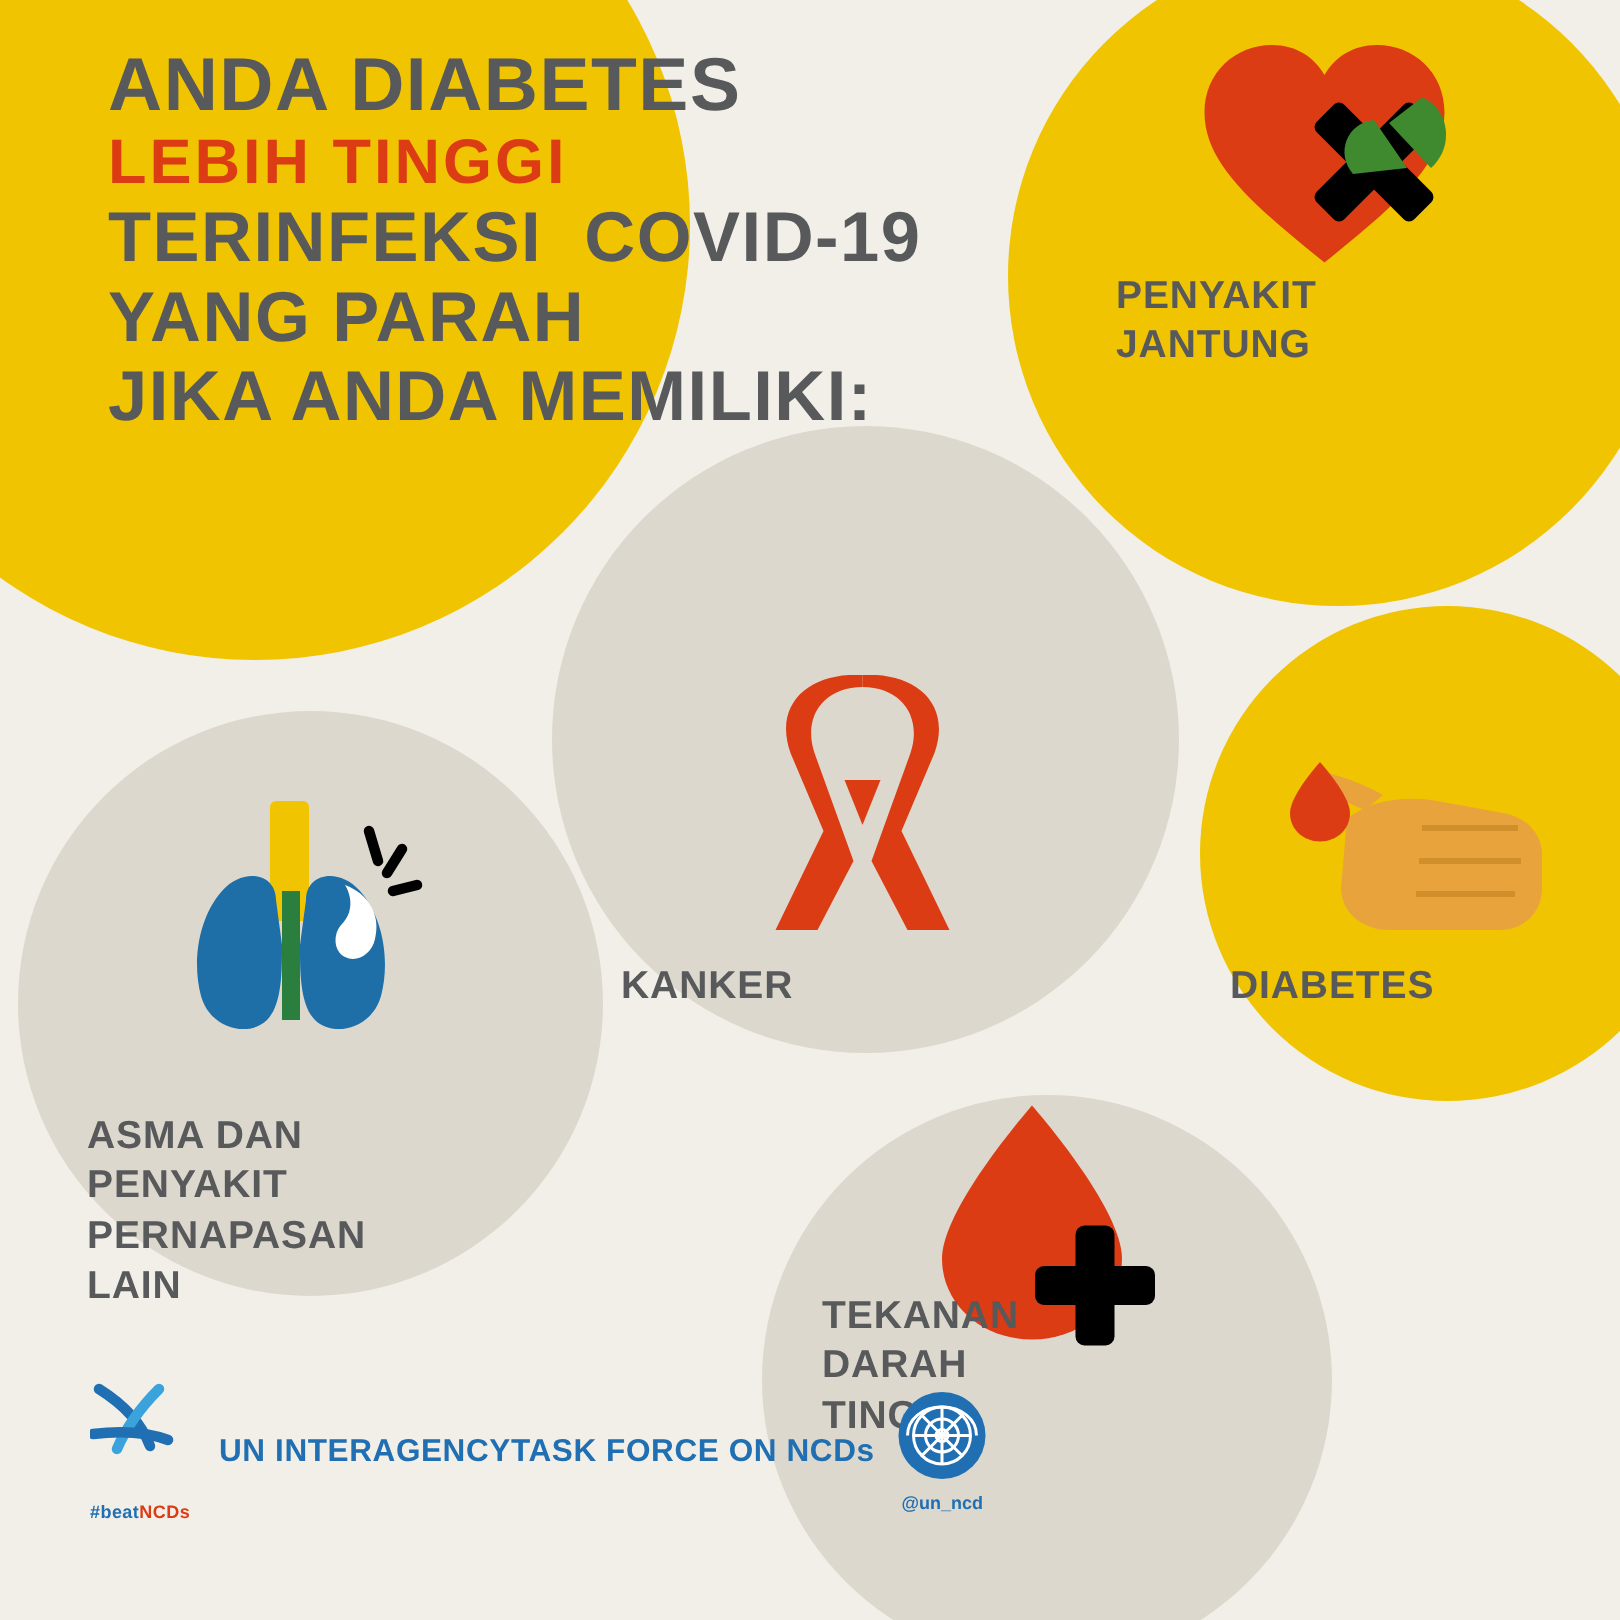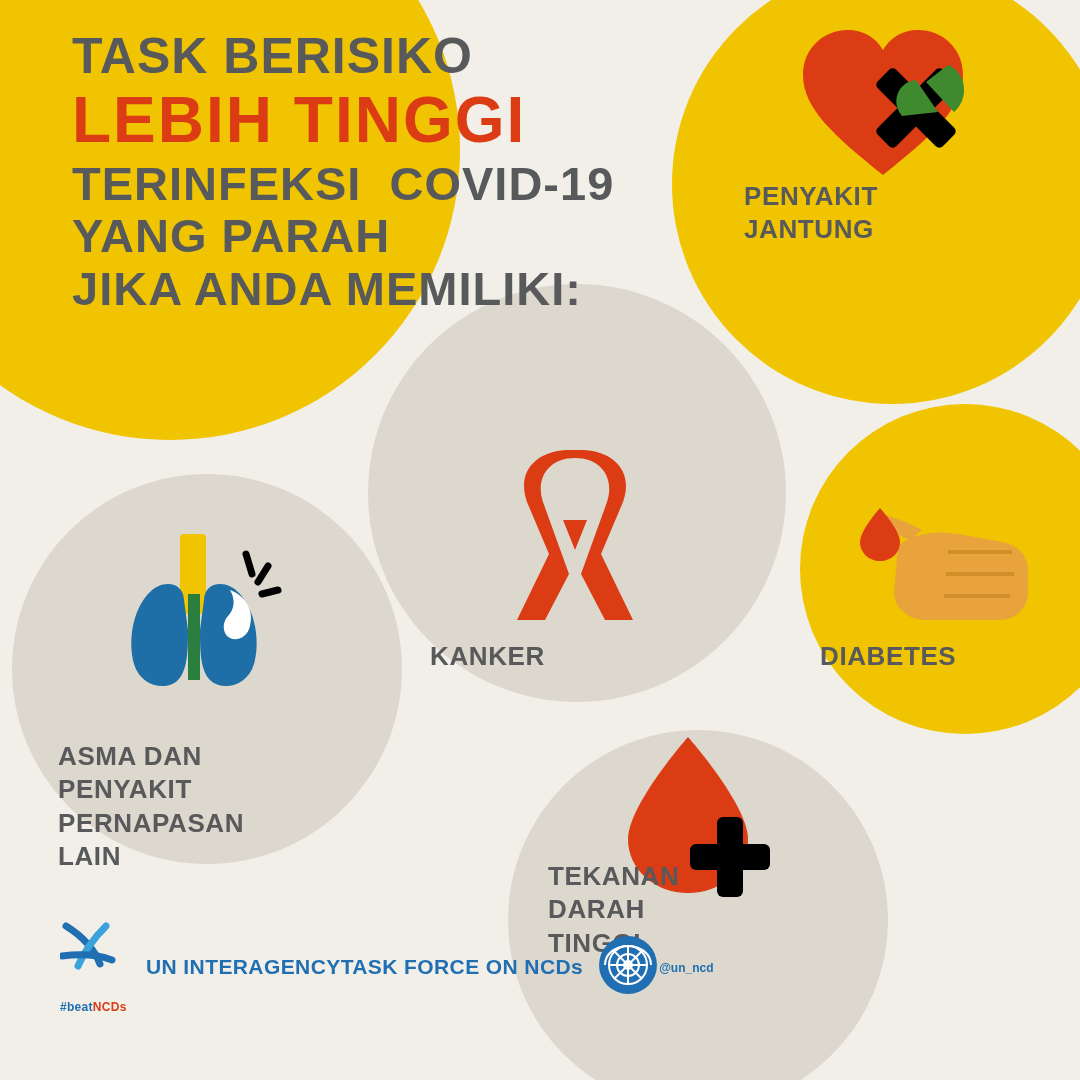--- a/index.html
+++ b/index.html
@@ -72,42 +72,42 @@
   }
   .head-line {
     font-weight: bold;
     font-size: 50px;
     line-height: 1.12;
     letter-spacing: 1px;
     color: #58595b;
     white-space: pre;
   }
   .head-line.big {
-    font-size: 64px;
+    font-size: 42px;
     color: #dc3c14;
     line-height: 1.15;
     letter-spacing: 2px;
   }
   .head-line.l3 { font-size: 47px; }
   .head-line.l4 { font-size: 47px; }
   .head-line.l5 { font-size: 47px; }
 
   
   .label {
     position: absolute;
     font-weight: bold;
     color: #58595b;
     font-size: 26px;
     line-height: 1.28;
     letter-spacing: 0.6px;
     white-space: pre-line;
   }
 
   #label-heart   { left: 744px; top: 180px;  width: 300px; }
-  #label-cancer  { left: 430px; top: 640px;  width: 300px; }
+  #label-cancer  { left: 414px; top: 640px;  width: 300px; }
   #label-diabetes{ left: 820px; top: 640px;  width: 300px; }
   #label-asthma  { left: 58px;  top: 740px;  width: 300px; }
   #label-bp      { left: 548px; top: 860px;  width: 300px; }
 
   
   .icon {
     position: absolute;
   }
   #icon-heart    { left: 798px; top: 20px; }
   #icon-cancer   { left: 505px; top: 450px; }
@@ -146,38 +146,38 @@
   #beatncds .accent { color: #dc3c14; }
   #un-handle {
     font-size: 12px;
     font-weight: bold;
     color: #1f6fb2;
     text-align: center;
     margin-top: 2px;
   }
   #un-logo-block {
     display: flex;
-    flex-direction: row;
+    flex-direction: column;
     align-items: center;
   }
 </style>
 </head>
 <body>
 
 <div class="poster">
 
   <div class="circ circ-yellow" id="circ-headline"></div>
   <div class="circ circ-yellow" id="circ-heart"></div>
   <div class="circ circ-yellow" id="circ-diabetes"></div>
   <div class="circ circ-grey" id="circ-cancer"></div>
   <div class="circ circ-grey" id="circ-asthma"></div>
   <div class="circ circ-grey" id="circ-bp"></div>
 
   <div id="headline">
-    <div class="head-line l1">TASK BERISIKO</div>
+    <div class="head-line l1">ANDA DIABETES</div>
     <div class="head-line big">LEBIH TINGGI</div>
     <div class="head-line l3">TERINFEKSI  COVID-19</div>
     <div class="head-line l4">YANG PARAH</div>
     <div class="head-line l5">JIKA ANDA MEMILIKI:</div>
   </div>
 
   <div class="icon" id="icon-heart">
     <svg width="170" height="160" viewBox="0 0 170 160" xmlns="http://www.w3.org/2000/svg">
       <path d="M85 155 C35 115 5 88 5 55 C5 28 26 10 50 10 C66 10 78 18 85 30 C92 18 104 10 120 10 C144 10 165 28 165 55 C165 88 135 115 85 155 Z" fill="#dc3c14"></path>
       <g transform="translate(118,88) rotate(-45)">

